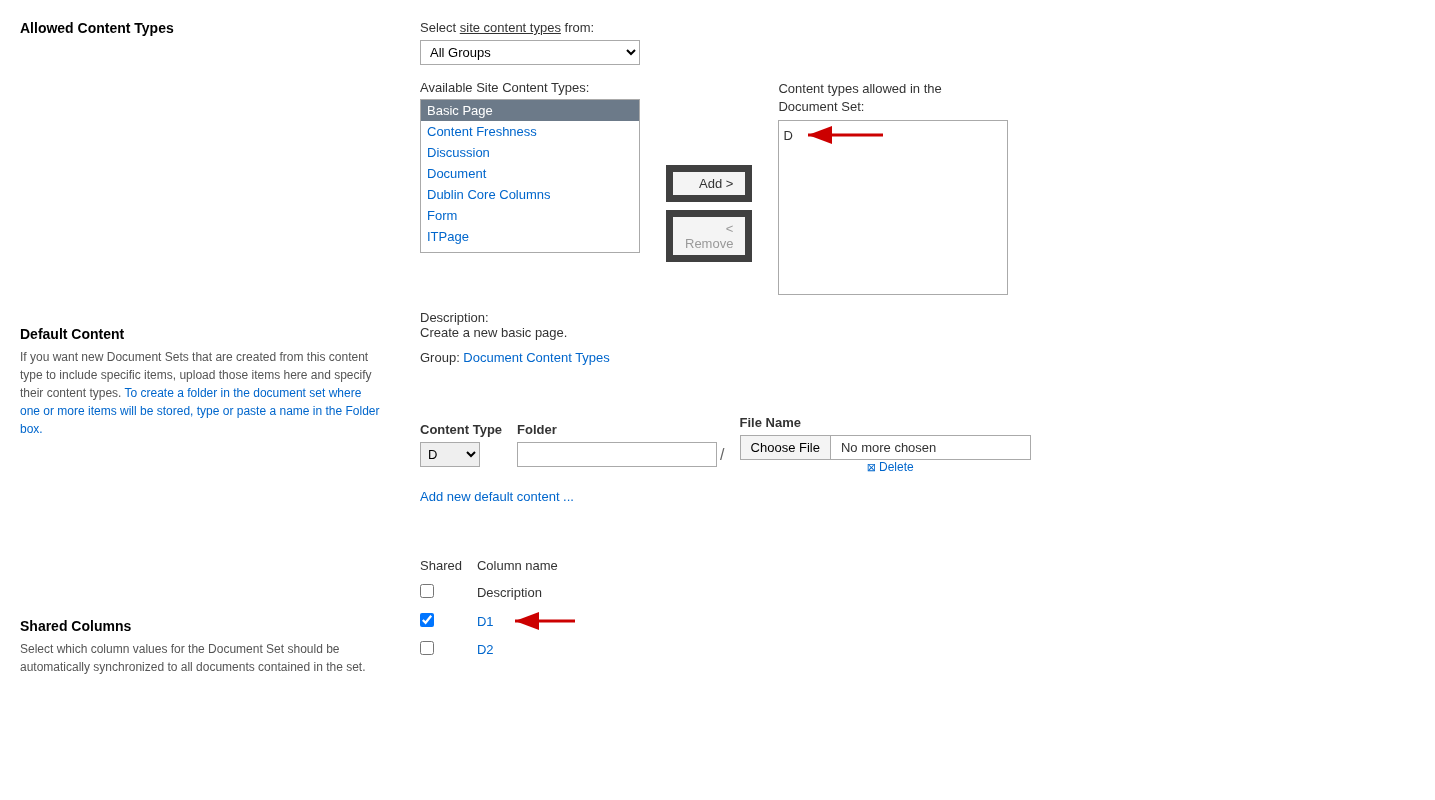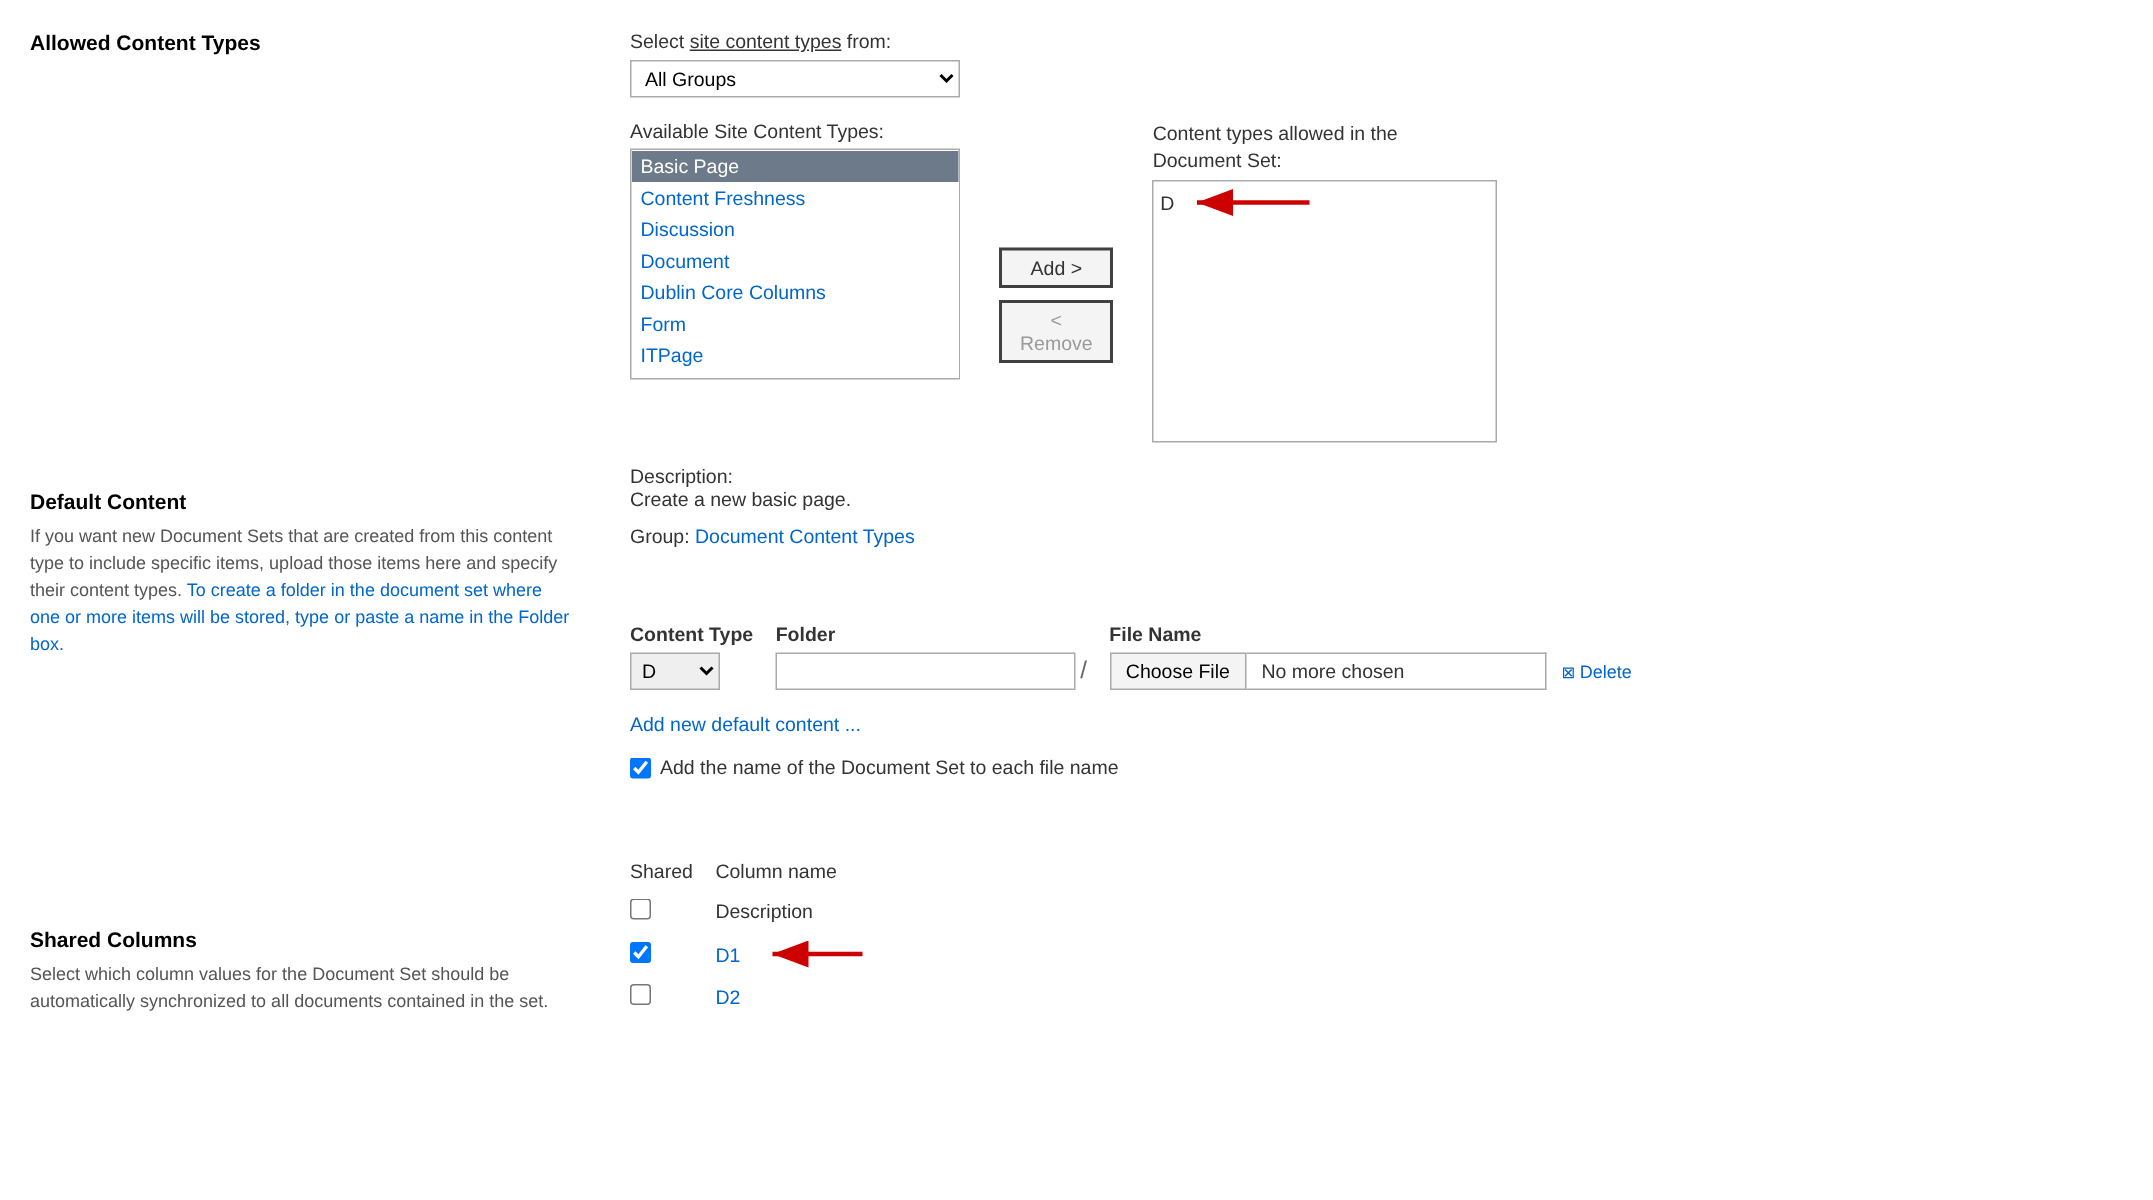--- a/index.html
+++ b/index.html
@@ -92,28 +92,28 @@
     .list-box-item.blue {
       color: #0066cc;
     }
     .add-remove-col {
       display: flex;
       flex-direction: column;
       gap: 8px;
       padding-top: 85px;
     }
     .btn {
-      border: 2px solid #404040;
+      border: 7px solid #404040;
       background: #f4f4f4;
       padding: 4px 12px;
       font-size: 13px;
       cursor: pointer;
       color: #333;
       min-width: 75px;
-      text-align: center;
+      text-align: right;
     }
     .btn.disabled {
       color: #999;
       cursor: default;
     }
     .allowed-col {
       display: flex;
       flex-direction: column;
     }
     .allowed-label {
@@ -379,40 +379,36 @@
       </div>
       <div class="folder-col">
         <label>Folder</label>
         <div style="display:flex; align-items:center;">
           <input type="text" class="folder-input" value="" style="">
           <span class="folder-slash">/</span>
         </div>
       </div>
       <div class="filename-col">
         <label>File Name</label>
-        <div style="display:flex; align-items:center;">
+        <div style="display:flex; align-items:center;flex-direction:column;">
           <div class="file-input-row">
             <button class="choose-file-btn">Choose File</button>
             <span class="no-file-text">No more chosen</span>
           </div>
           <span class="delete-link">
             <span class="delete-icon">⊠</span><span>Delete</span>
           </span>
         </div>
       </div>
     </div>
 
     
     <a class="add-new-link">Add new default content ...</a>
 
     
-    <div class="checkbox-row">
-      <input type="checkbox" checked="" style="">
-      <span>Add the name of the Document Set to each file name</span>
-    </div>
 
     
     <div style="margin-top: 50px;">
       <table class="shared-table">
         <thead>
           <tr>
             <th>Shared</th>
             <th>Column name</th>
           </tr>
         </thead>

